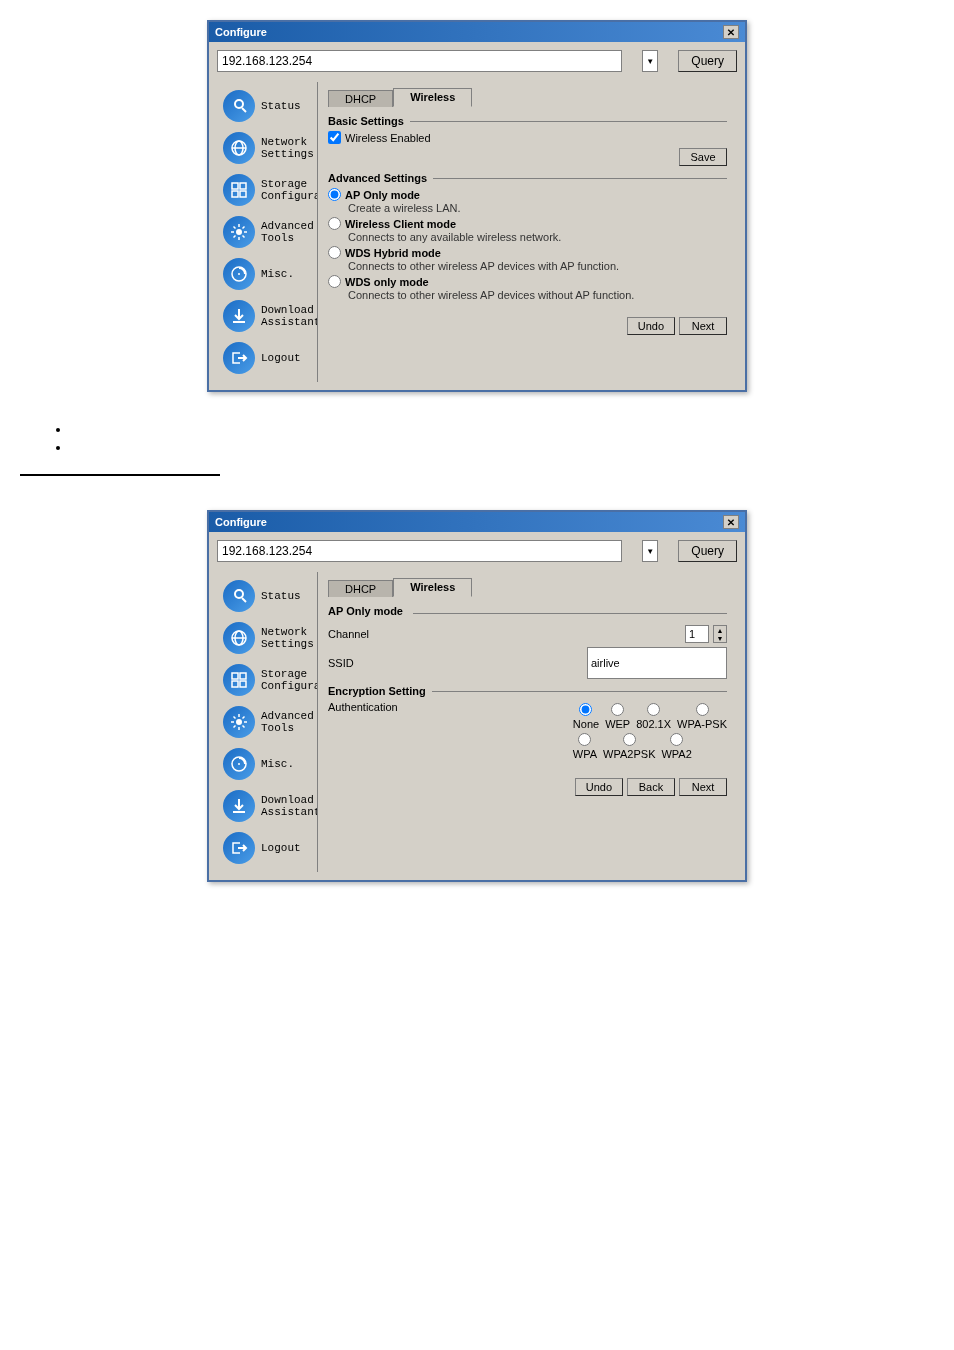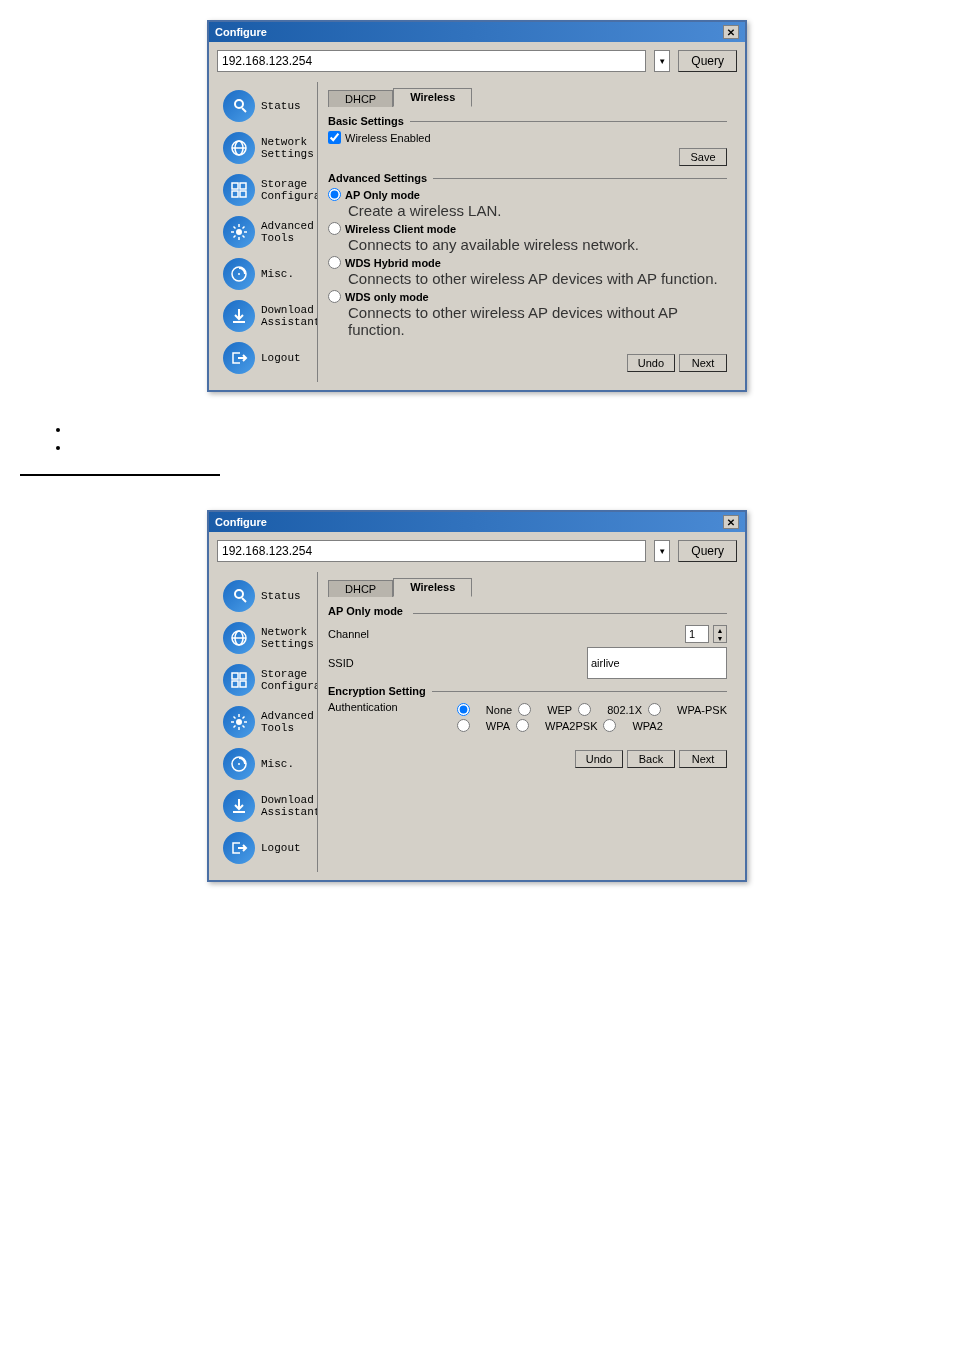--- a/index.html
+++ b/index.html
@@ -43,21 +43,21 @@
       font-weight: bold;
     }
     .window-body {
       padding: 8px;
     }
 
     
     .address-bar {
       display: flex;
       align-items: center;
-      gap: 8px;
+      gap: 20px;
       margin-bottom: 10px;
     }
     .address-input {
       flex: 1;
       border: 1px solid #808080;
       background: white;
       padding: 2px 4px;
       font-size: 12px;
       height: 22px;
     }
@@ -180,21 +180,21 @@
       font-size: 11px;
     }
     .radio-row {
       display: flex;
       align-items: center;
       gap: 4px;
       margin: 3px 0 1px 0;
       font-size: 11px;
     }
     .radio-desc {
-      font-size: 15px;
+      font-size: 11px;
       color: #333;
       margin-left: 20px;
       margin-bottom: 3px;
     }
 
     .save-row {
       display: flex;
       justify-content: flex-end;
       margin: 4px 0;
     }
@@ -293,22 +293,23 @@
     .radio-inline-group {
       display: flex;
       flex-wrap: wrap;
       gap: 6px;
       align-items: center;
       margin: 2px 0;
     }
     .radio-inline-item {
       display: flex;
       align-items: center;
-      gap: 16px;
-      font-size: 11px;
+      gap: 2px;
+      font-size: 11px;
+      flex-direction: column;
     }
 
     
     .ap-mode-title {
       font-weight: bold;
       font-size: 11px;
       margin-bottom: 4px;
     }
 
     .content-header-row {

